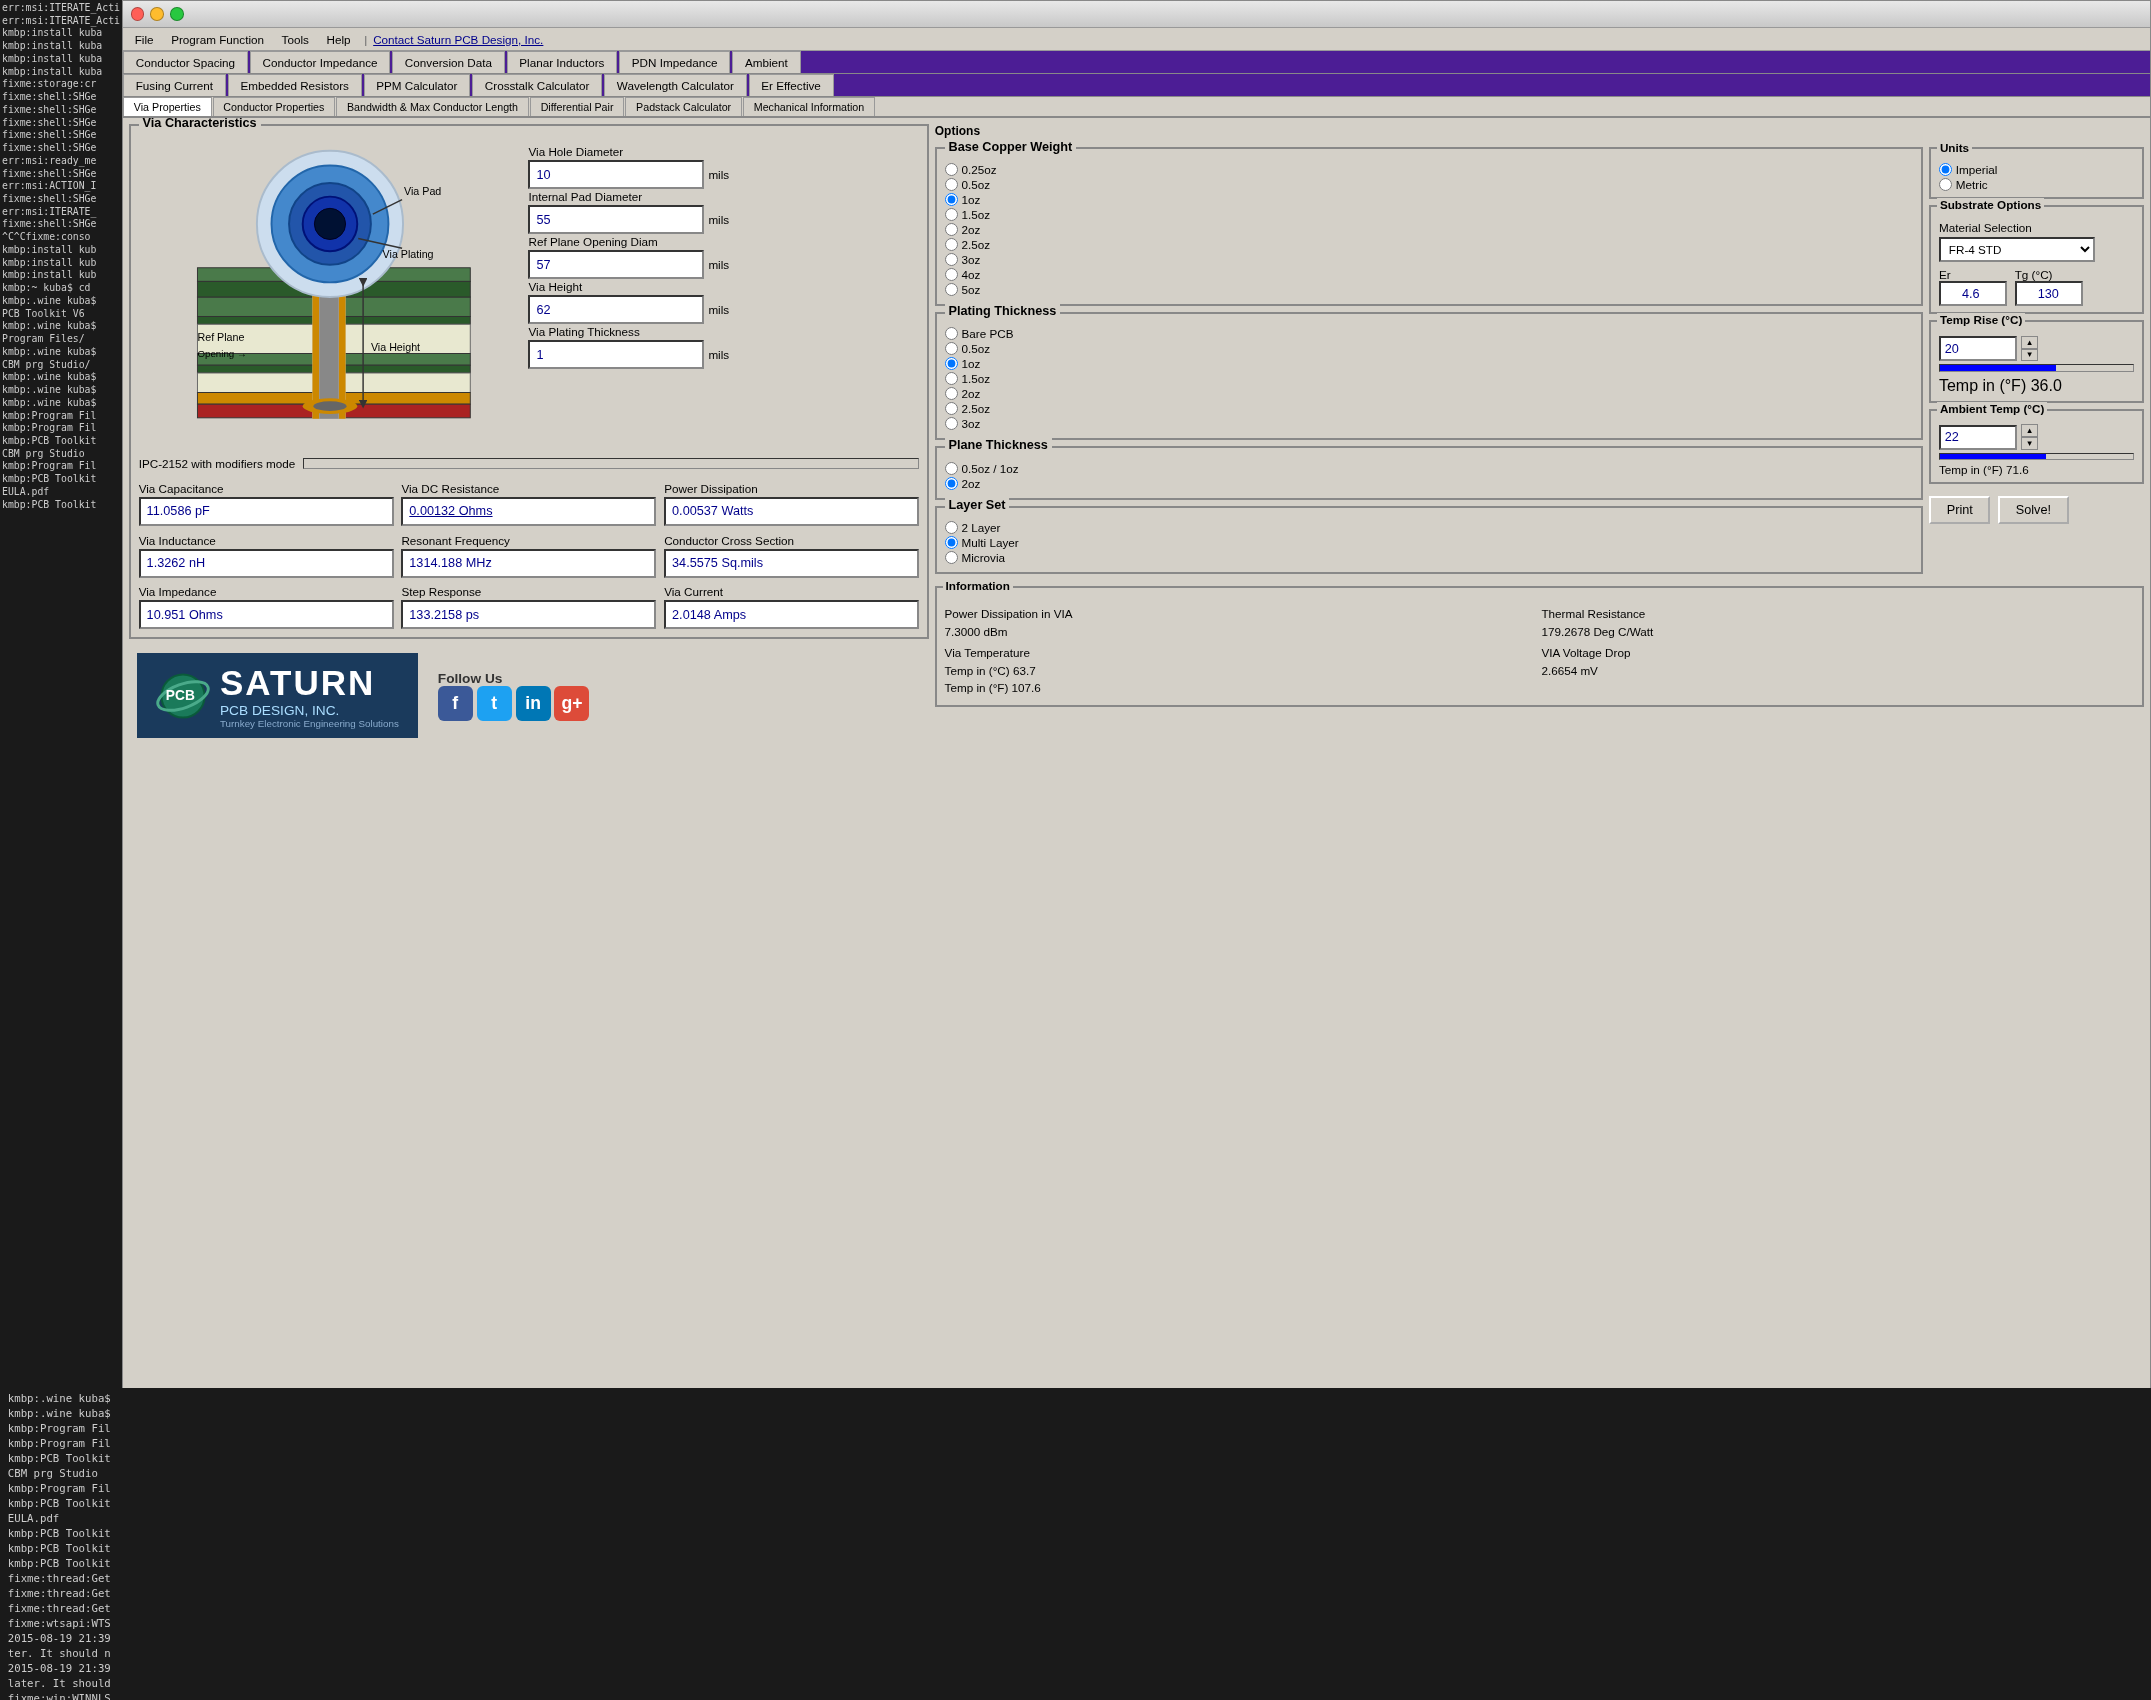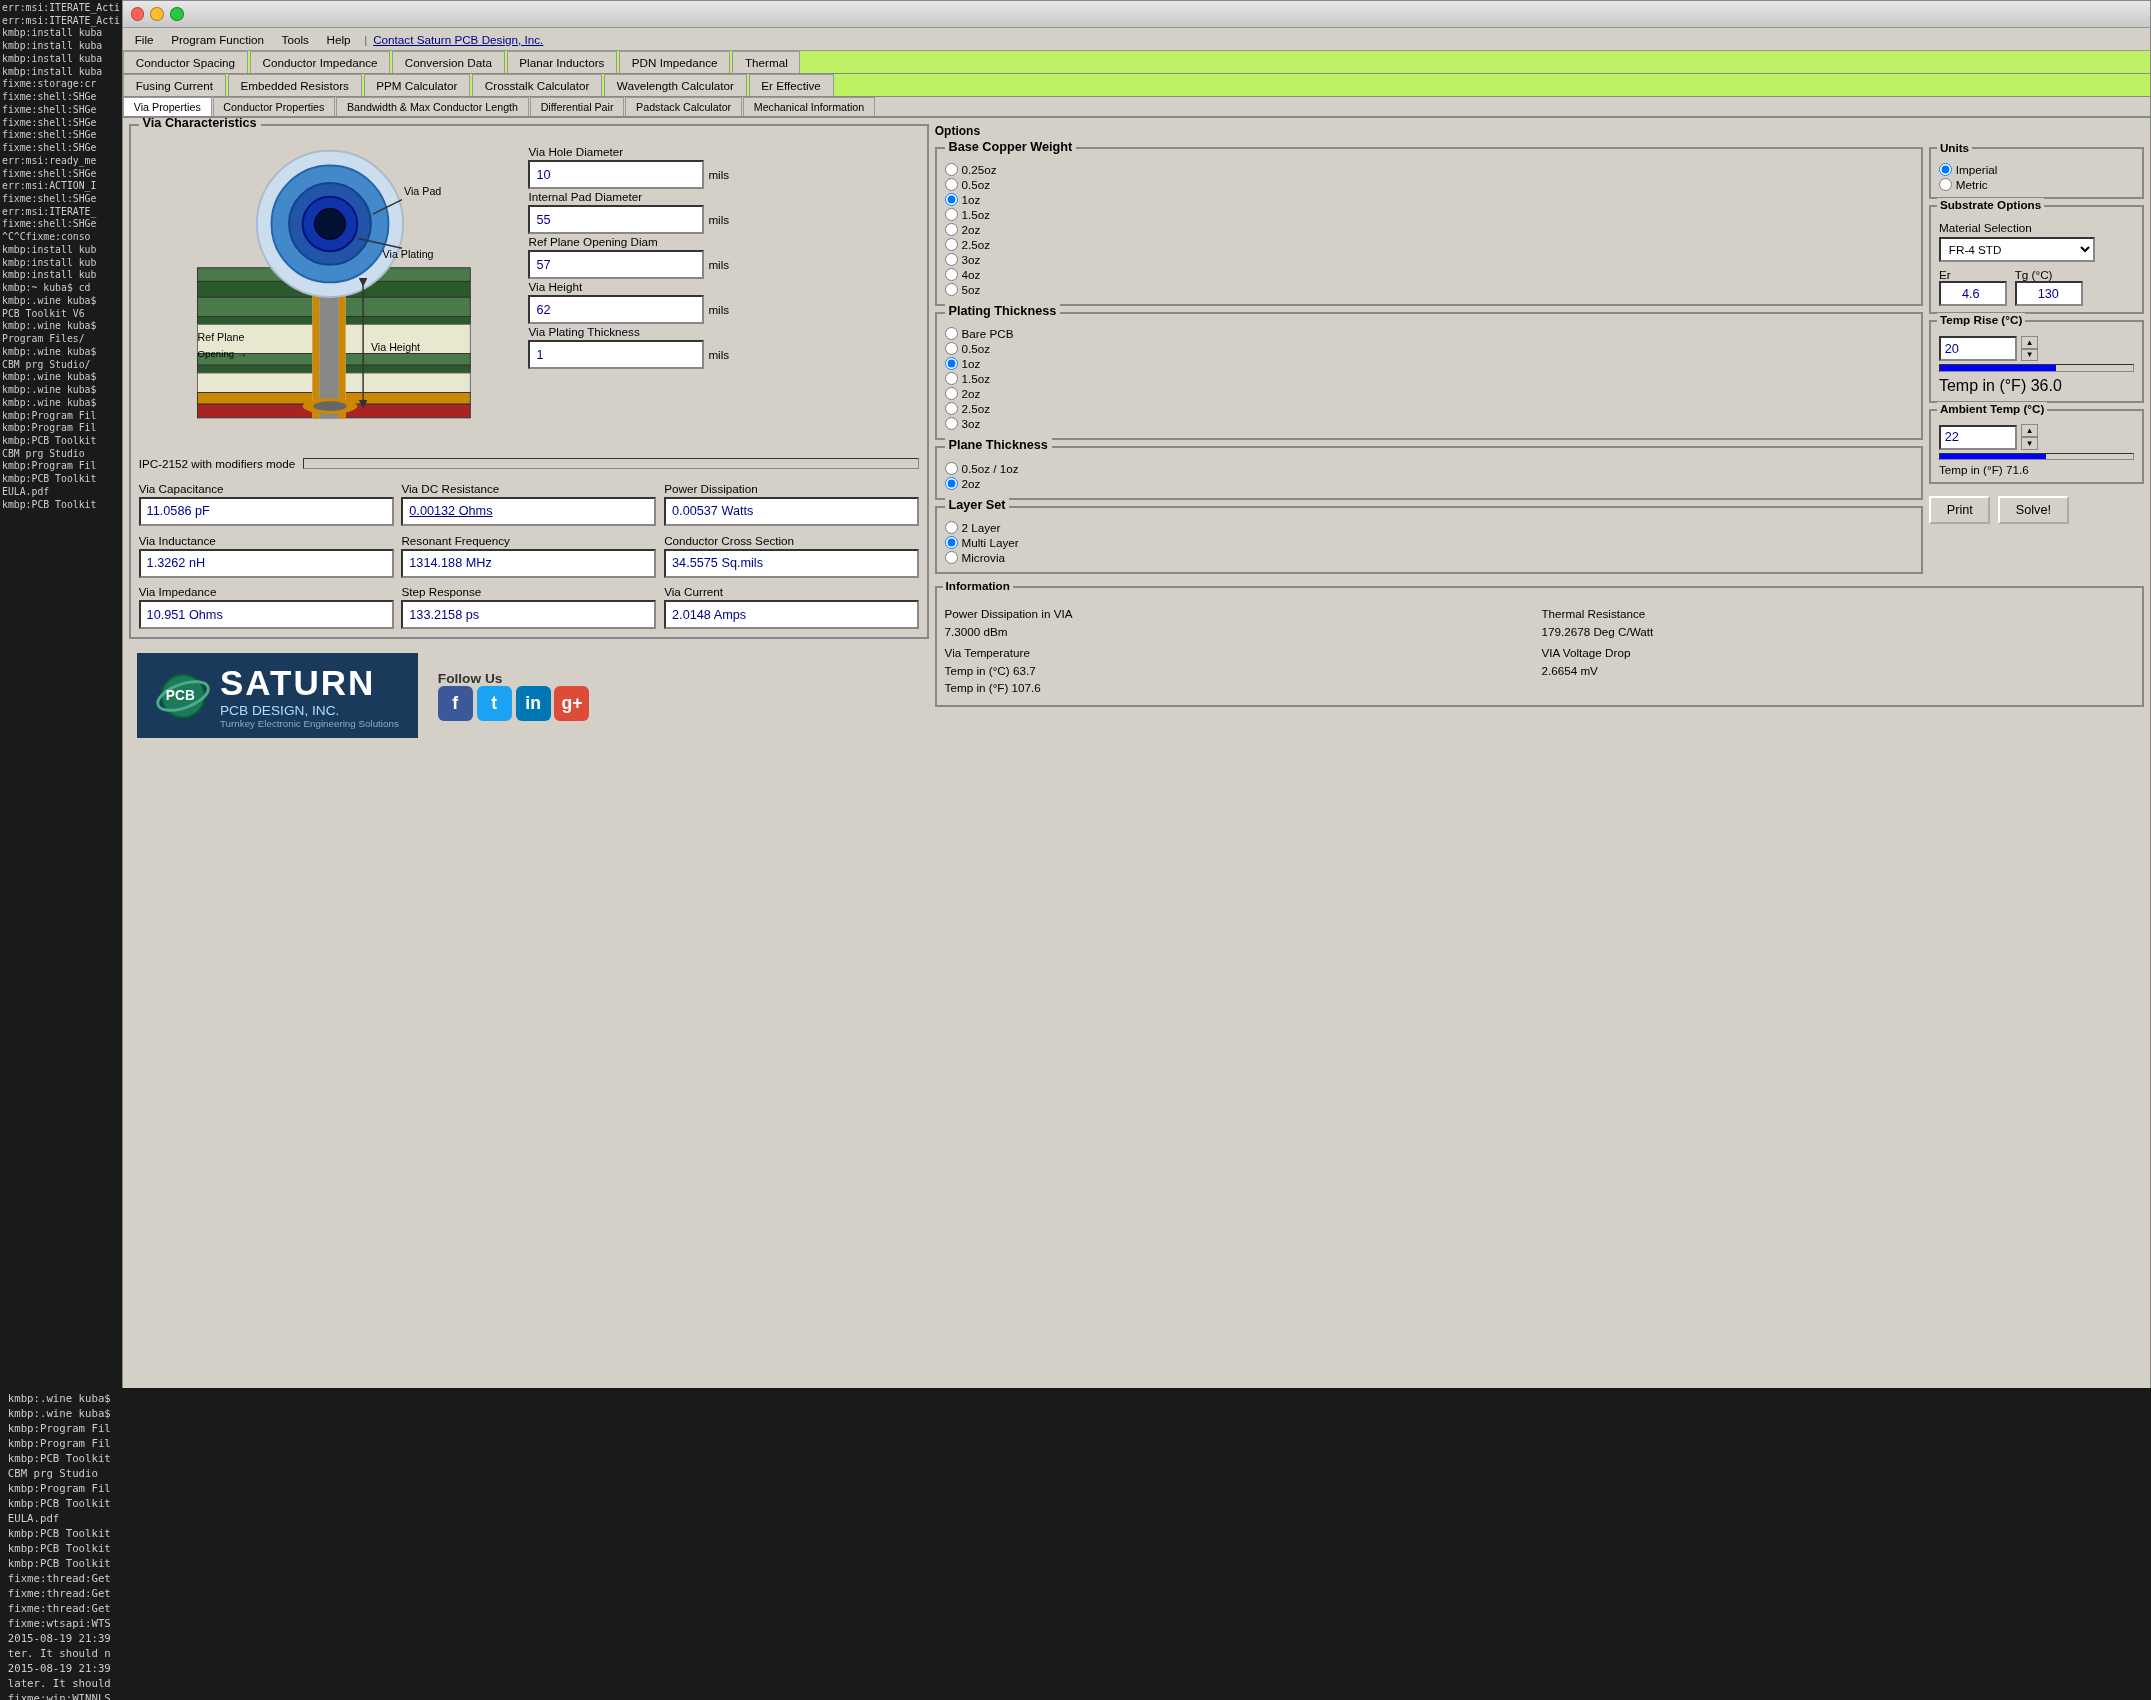--- a/index.html
+++ b/index.html
@@ -90,21 +90,21 @@
       padding: 2px 7.8px;
       cursor: pointer;
       font-size: 11.7px;
       color: #000;
     }
     .menu-separator { color: #666; margin: 0 3.9px; }
 
     
     .tab-row {
       display: flex;
-      background: #bef264;
+      background: #4c1d95;
       border-bottom: 1px solid #888;
       flex-wrap: nowrap;
     }
     .tab {
       padding: 3.9px 11.7px;
       border: 1px solid #999;
       border-bottom: none;
       background: #d4d0c8;
       cursor: pointer;
       font-size: 11.7px;
@@ -568,21 +568,21 @@
     <span class="menu-separator">|</span>
     <span class="contact-link">Contact Saturn PCB Design, Inc.</span>
   </div>
 
   <div class="tab-row">
     <div class="tab">Conductor Spacing</div>
     <div class="tab">Conductor Impedance</div>
     <div class="tab">Conversion Data</div>
     <div class="tab">Planar Inductors</div>
     <div class="tab">PDN Impedance</div>
-    <div class="tab">Thermal</div>
+    <div class="tab">Ambient</div>
   </div>
 
   <div class="tab-row">
     <div class="tab">Fusing Current</div>
     <div class="tab">Embedded Resistors</div>
     <div class="tab">PPM Calculator</div>
     <div class="tab">Crosstalk Calculator</div>
     <div class="tab">Wavelength Calculator</div>
     <div class="tab">Er Effective</div>
   </div>

